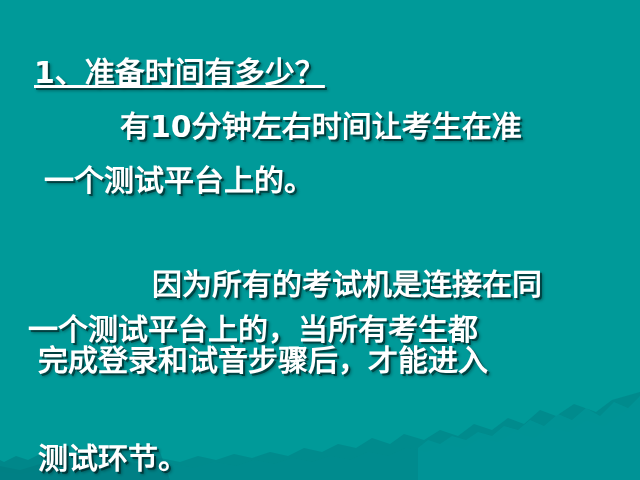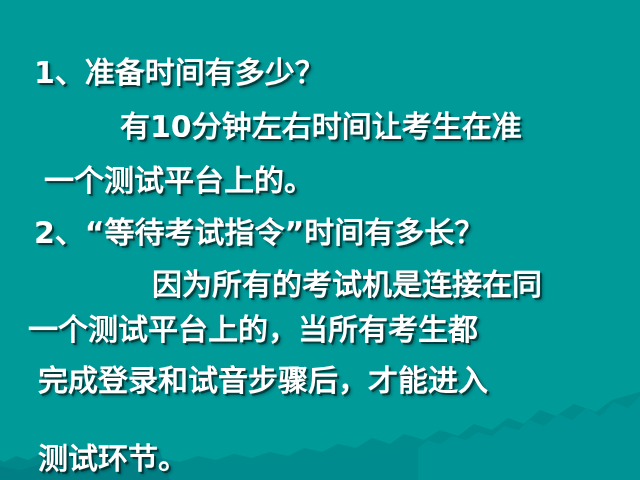--- a/index.html
+++ b/index.html
@@ -50,27 +50,27 @@
     font-size: 30px;
     line-height: 1;
     letter-spacing: 0px;
     text-shadow:
        2px 2px 0 rgba(0,0,0,0.45),
        3px 3px 3px rgba(0,0,0,0.30);
     font-family: "DejaVu Sans", "Liberation Sans", sans-serif;
   }
 
   
-  .l1 { left: 34px;  top: 58px;  }
+  .l1 { left: 34px;  top: 58px; text-decoration: underline;  }
   .l2 { left: 120px; top: 112px; }
   .l3 { left: 44px;  top: 166px; }
   .l4 { left: 34px;  top: 218px; }
   .l5 { left: 152px; top: 270px; }
   .l6 { left: 28px;  top: 315px; }
-  .l7 { left: 38px;  top: 366px; text-align: center; }
+  .l7 { left: 38px;  top: 346px; text-align: center; }
   .l8 { left: 38px;  top: 408px; margin-top: 36px; }
 </style>
 </head>
 <body>
 
 <div id="slide">
 
   <svg id="watermark" viewBox="0 0 640 480" preserveAspectRatio="none" aria-hidden="true">
     <g fill="#00868a" opacity="0.75">
       <path d="M640,392 L612,400 L596,412 L574,404 L556,416 L540,410
@@ -99,20 +99,19 @@
                L558,414 L544,426 L530,420 L518,430 L504,426 L492,436
                L478,432 L466,440 L452,436 L440,444 L428,440 L418,448
                L418,480 L640,480 Z"></path>
     </g>
   </svg>
 
   <div id="body-text">
     <div class="line l1">1、准备时间有多少？</div>
     <div class="line l2">有10分钟左右时间让考生在准</div>
     <div class="line l3">一个测试平台上的。</div>
-    <div class="line l4">2、“等待考试指令”时间有多长？</div>
     <div class="line l5">因为所有的考试机是连接在同</div>
     <div class="line l6">一个测试平台上的，当所有考生都</div>
     <div class="line l7">完成登录和试音步骤后，才能进入</div>
     <div class="line l8">测试环节。</div>
   </div>
 
 </div>
 
 </body></html>

